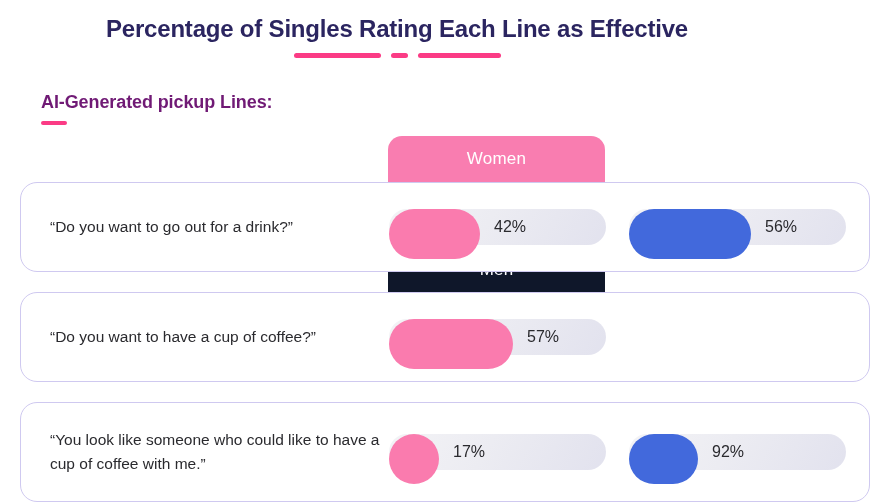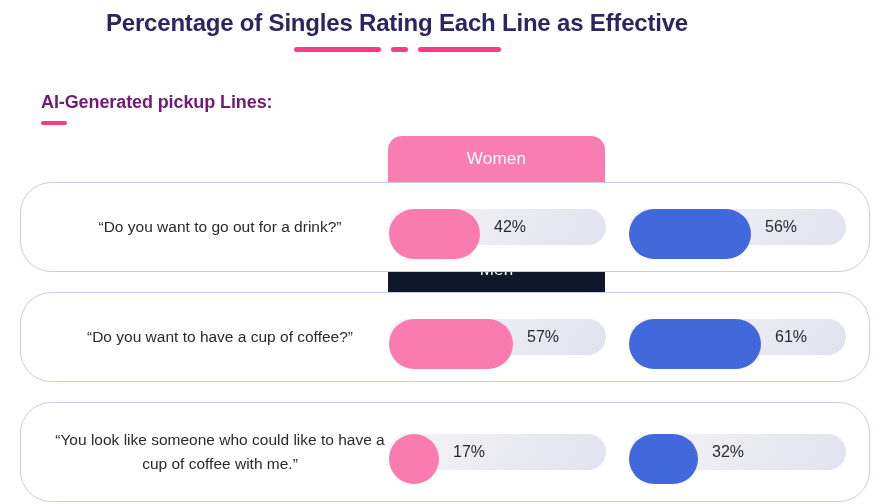--- a/index.html
+++ b/index.html
@@ -12,21 +12,21 @@
     background: #FFFFFF;
     font-family: "Liberation Sans", sans-serif;
     overflow: hidden;
     position: relative;
   }
 
   
   .title-block {
     position: absolute;
     left: 0;
-    top: 8px;
+    top: 14px;
     width: 794px;
     text-align: center;
   }
   .chart-title {
     font-size: 24px;
     font-weight: bold;
     color: #2B2560;
     letter-spacing: -0.2px;
     line-height: 30px;
     margin: 0;
@@ -102,25 +102,24 @@
     left: 20px;
     top: 182px;
     width: 850px;
   }
   .row-card {
     position: relative;
     box-sizing: border-box;
     width: 850px;
     background: #FFFFFF;
     border: 1px solid #CFC9F0;
-    border-radius: 31px;
+    border-radius: 17px;
     display: flex;
     align-items: center;
     margin-bottom: 20px;
-    text-align: center;
   }
   .row-card.r1 { height: 90px; }
   .row-card.r2 { height: 90px; }
   .row-card.r3 { height: 100px; margin-bottom: 0; }
 
   .row-label {
     position: absolute;
     left: 29px;
     width: 340px;
     font-size: 15.5px;
@@ -203,34 +202,30 @@
     </div>
   </div>
 
   <div class="row-card r2">
     <div class="row-label">“Do you want to have a cup of coffee?”</div>
     <div class="bars">
       <div class="bar-track">
         <div class="bar-fill pink" id="f1w" style="width: 124px;"></div>
         <span class="bar-value" id="v1w" style="margin-left: 138px;">57%</span>
       </div>
-      <div class="bar-track">
-        <div class="bar-fill blue" id="f1m" style="width: 132px;"></div>
-        <span class="bar-value" id="v1m" style="margin-left: 146px;">61%</span>
-      </div>
     </div>
   </div>
 
   <div class="row-card r3">
     <div class="row-label">“You look like someone who could like to have a cup of coffee with me.”</div>
     <div class="bars">
       <div class="bar-track">
         <div class="bar-fill pink" id="f2w" style="width: 50px;"></div>
         <span class="bar-value" id="v2w" style="margin-left: 64px;">17%</span>
       </div>
       <div class="bar-track">
         <div class="bar-fill blue" id="f2m" style="width: 69px;"></div>
-        <span class="bar-value" id="v2m" style="margin-left: 83px;">32%</span>
+        <span class="bar-value" id="v2m" style="margin-left: 83px;">92%</span>
       </div>
     </div>
   </div>
 
 </div>
 
 </body></html>

